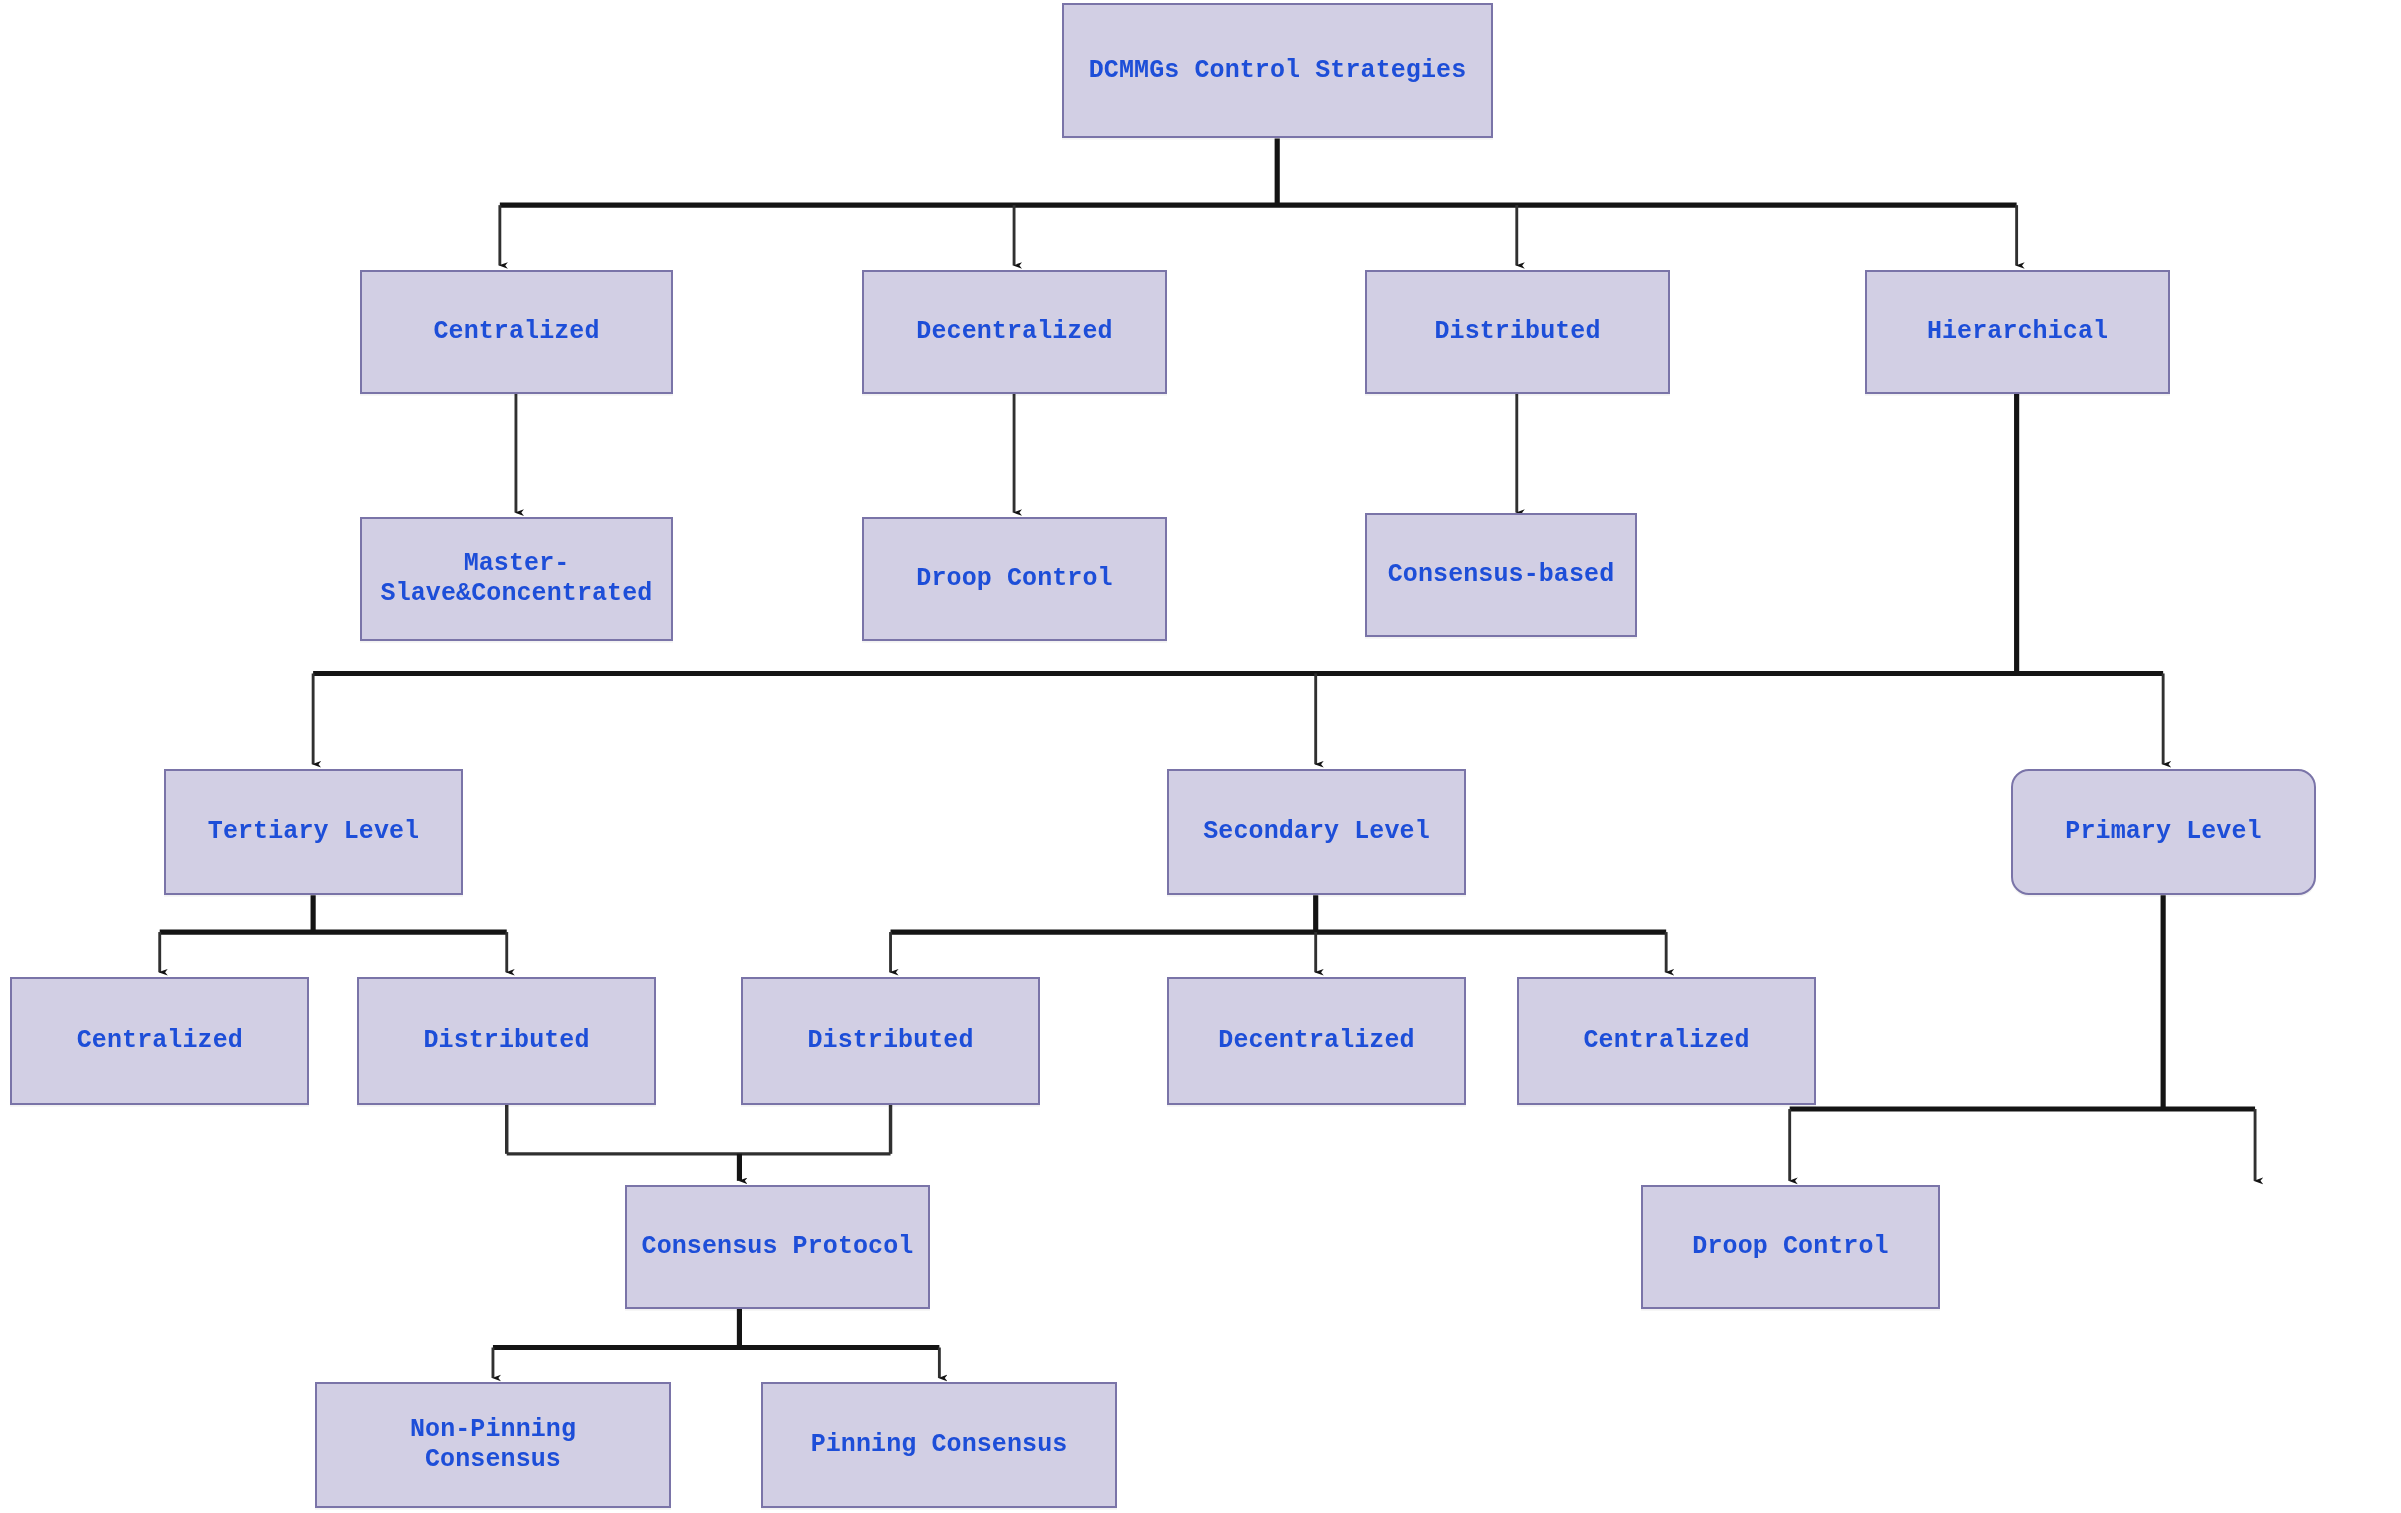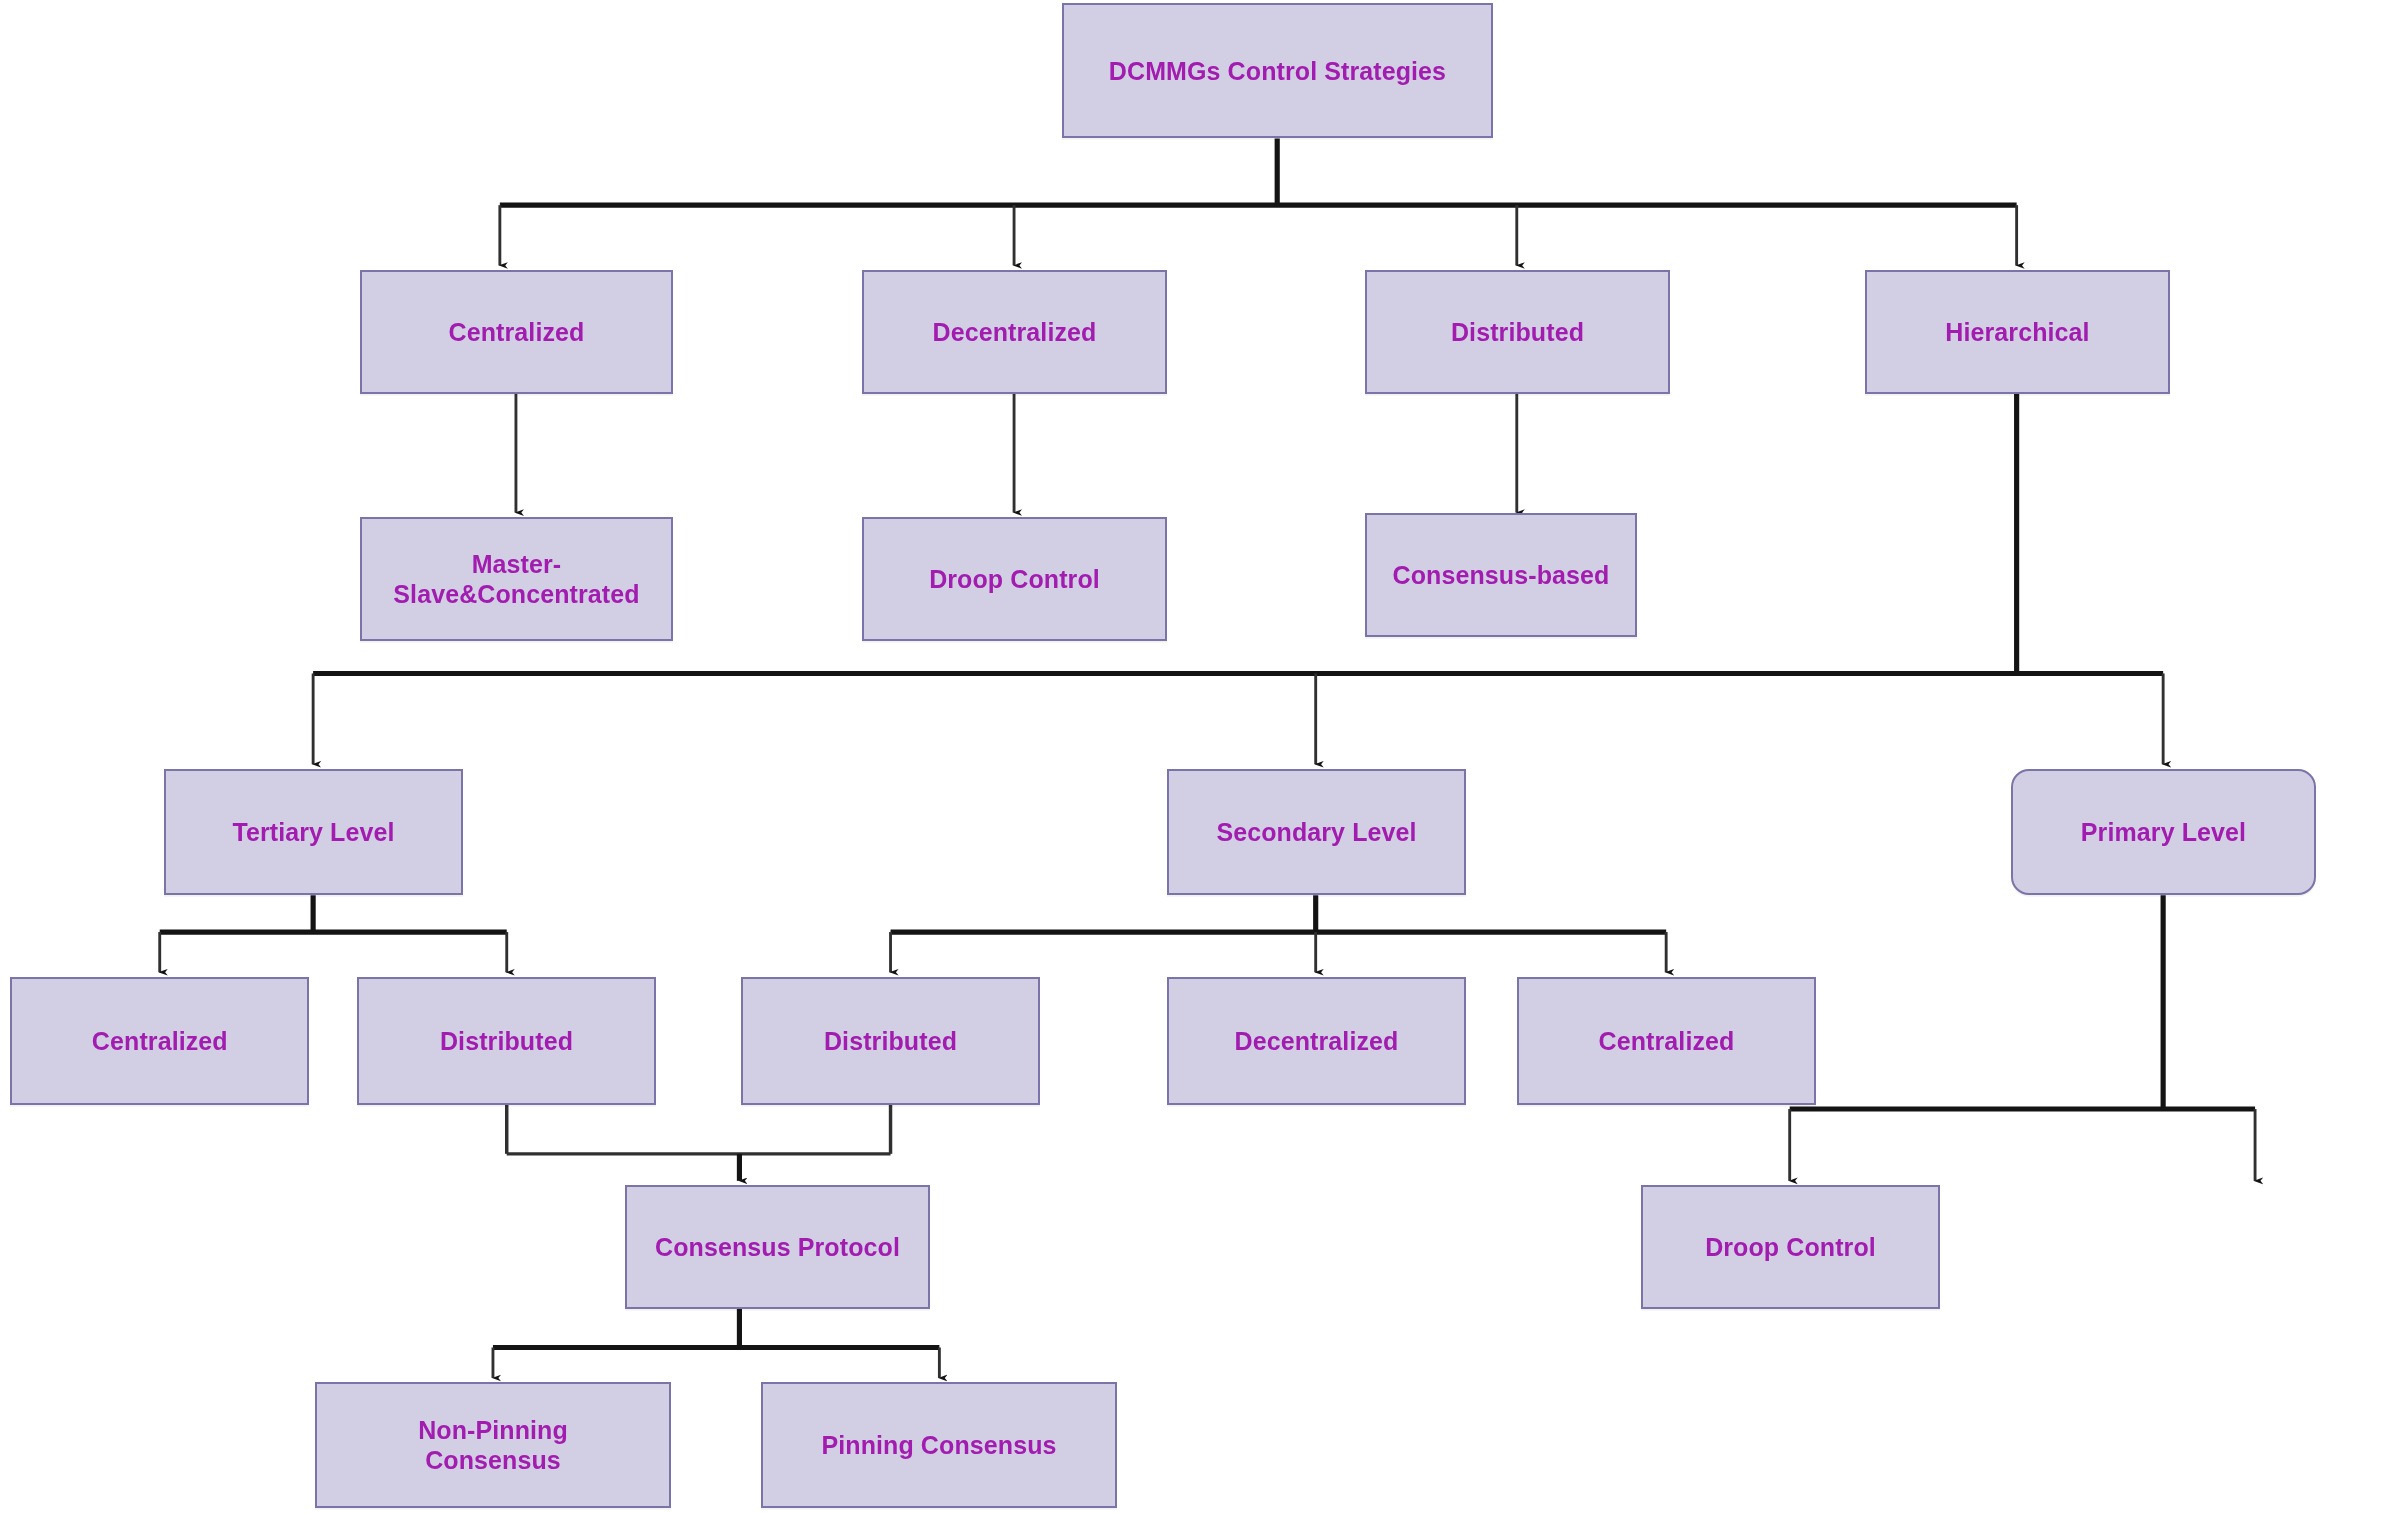--- a/index.html
+++ b/index.html
@@ -27,22 +27,22 @@
   }
   .node-box {
     position: absolute;
     box-sizing: border-box;
     background: #d2cfe4;
     border: 2.9px solid #7a74a8;
     display: flex;
     align-items: center;
     justify-content: center;
     text-align: center;
-    color: #a21caf;
-    font-family: Liberation Sans, sans-serif;
+    color: #1d4ed8;
+    font-family: Liberation Mono, monospace;
     font-weight: bold;
     font-size: 25px;
     line-height: 1.22;
     letter-spacing: 0.1px;
     box-shadow: 0 1.7px 0 rgba(0,0,0,0.05);
   }
   .node-box .label {
     padding: 0 5.7px;
     white-space: pre-line;
     display: block;

